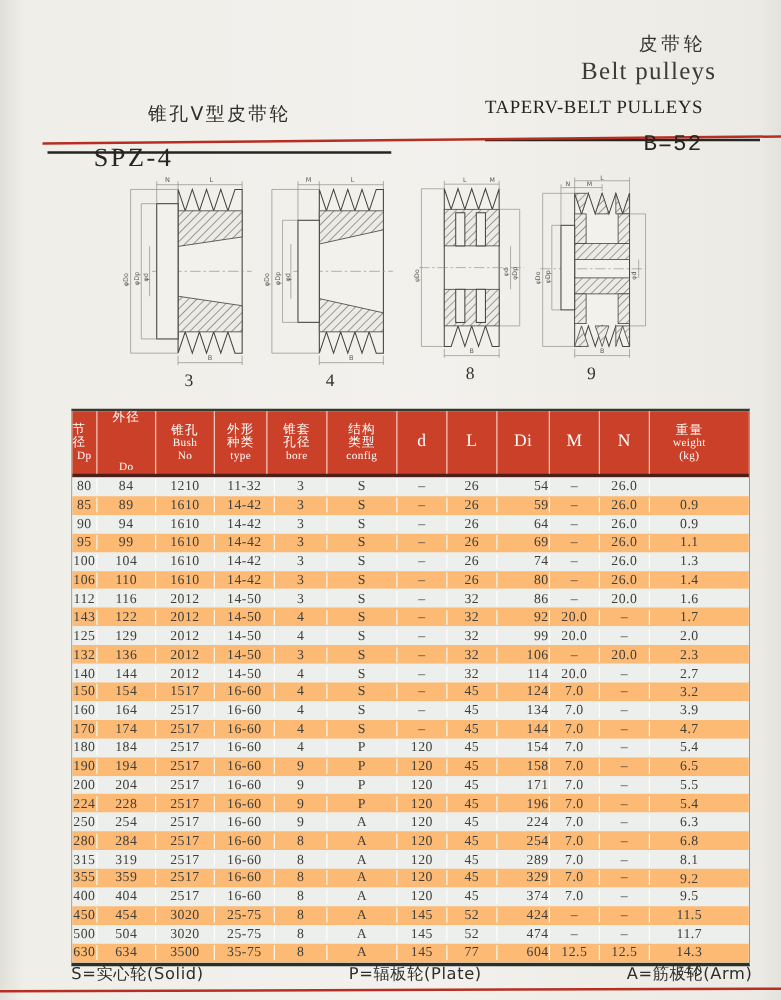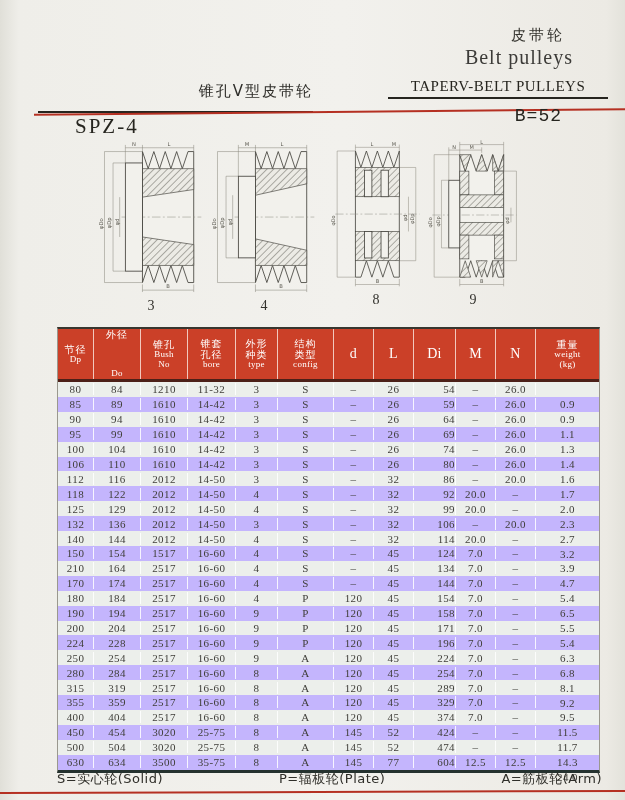--- a/index.html
+++ b/index.html
@@ -11,28 +11,28 @@
   }
   .page{
     position:relative;width:625px;height:800px;overflow:hidden;
     background:linear-gradient(90deg,#e0dfd8 0,#efeee9 3%,#f2f1ed 55%,#eceae4 97%,#e3e2db 100%);
     color:#3c3b38;
   }
   
   .title-cn{position:absolute;top:26px;right:60px;font-size:15px;letter-spacing:3px;color:#35342f;}
   .title-en{position:absolute;top:46px;right:52px;font-family:"Liberation Serif",serif;font-size:20px;letter-spacing:1px;}
   .section-left{
-    position:absolute;top:82px;left:38px;width:275px;text-align:right;
+    position:absolute;top:82px;left:38px;width:275px;text-align:center;
     font-size:15px;letter-spacing:2px;color:#2f2e2a;
-    border-bottom:2px solid #26251f;padding-bottom:10px;
+    border-bottom:2px solid #26251f;padding-bottom:20px;
   }
   .section-right{
-    position:absolute;top:78px;right:17px;width:220px;text-align:center;
+    position:absolute;top:78px;right:17px;width:220px;
     font-family:"Liberation Serif",serif;font-size:15px;letter-spacing:.5px;color:#26251f;
-    border-bottom:2px solid #26251f;padding-bottom:2px;
+    border-bottom:2px solid #26251f;padding-bottom:16px;
   }
   .rule{position:absolute;height:2px;background:var(--rule,#b53022);}
   .rule-top{top:111px;left:34px;width:591px;transform:rotate(-0.55deg);}
   .rule-bottom{top:791px;left:0;width:625px;transform:rotate(-0.2deg);}
   .model{position:absolute;top:114px;left:54px;font-family:"Liberation Serif",serif;font-size:21px;letter-spacing:2px;color:#26251f;margin-left:21px;}
   .b-label{position:absolute;top:106px;right:63px;font-family:Liberation Mono, monospace;font-size:18px;letter-spacing:1px;color:#26251f;}
   
   .drawing{position:absolute;top:140px;text-align:center;}
   .drawing svg{display:block;}
   .fig-num{margin-top:2px;font-family:"Liberation Serif",serif;font-size:14px;color:#33322d;}
@@ -56,28 +56,28 @@
     color:#fff;border-right:1px solid rgba(255,245,240,.75);box-sizing:border-box;
     line-height:1.1;
   }
   .th:last-child{border-right:none;}
   .th .cn{font-size:10px;letter-spacing:1px;}
   .th .en{font-size:9px;font-family:"Liberation Serif",serif;letter-spacing:.3px;}
   .th.single .en{font-size:14px;}
   .tbody{background:#eef0ec;}
   .tr{display:flex;height:14.92px;align-items:center;}
   .tr.even{background:#ecefeb;}
-  .tr.odd{background:#c4b5fd;}
+  .tr.odd{background:#fdba74;}
   .td{
     text-align:center;font-family:"Liberation Serif",serif;font-size:11px;color:#3f3e39;
     border-right:1px solid rgba(255,255,255,.85);box-sizing:border-box;letter-spacing:.4px;
     overflow:hidden;white-space:nowrap;
   }
   .td:last-child{border-right:none;margin-top:30px;}
-  .c0{width:36px;} .c1{width:47px;justify-content:space-between;} .c2{width:47px;} .c3{width:48px;}
+  .c0{width:20px;} .c1{width:47px;justify-content:space-between;} .c2{width:47px;} .c3{width:48px;}
   .c4{width:42px;} .c5{width:56px;} .c6{width:40px;} .c7{width:40px;}
   .c8{width:42px;text-align:right;} .c9{width:40px;} .c10{width:40px;} .c11{width:63px;}
   
   .legend{
     position:absolute;left:57px;top:770px;width:545px;display:flex;justify-content:space-between;
     font-size:13px;color:#2f2e29;letter-spacing:.5px;
   }
   .fillp{fill:#f2f1ec;stroke:#45443e;stroke-width:0.9;}
   .hatch{fill:url(#hatchpat);stroke:#45443e;stroke-width:0.7;}
   .dim{stroke:#8a877c;stroke-width:0.55;fill:none;}
@@ -263,30 +263,30 @@
         </div>
         <div class="th c1">
           <div class="cn">外径</div>
           <div class="en">Do</div>
         </div>
         <div class="th c2">
           <div class="cn">锥孔</div>
           <div class="en">Bush</div>
           <div class="en">No</div>
         </div>
+        <div class="th c4">
+          <div class="cn">外形</div>
+          <div class="cn">种类</div>
+          <div class="en">type</div>
+        </div>
         <div class="th c3">
           <div class="cn">锥套</div>
           <div class="cn">孔径</div>
           <div class="en">bore</div>
         </div>
-        <div class="th c4">
-          <div class="cn">外形</div>
-          <div class="cn">种类</div>
-          <div class="en">type</div>
-        </div>
         <div class="th c5">
           <div class="cn">结构</div>
           <div class="cn">类型</div>
           <div class="en">config</div>
         </div>
         <div class="th c6 single">
           <div class="en">d</div>
         </div>
         <div class="th c7 single">
           <div class="en">L</div>
@@ -399,21 +399,21 @@
           <div class="td c4">3</div>
           <div class="td c5">S</div>
           <div class="td c6">–</div>
           <div class="td c7">32</div>
           <div class="td c8">86</div>
           <div class="td c9">–</div>
           <div class="td c10">20.0</div>
           <div class="td c11">1.7</div>
         </div>
         <div class="tr odd">
-          <div class="td c0">118</div>
+          <div class="td c0">143</div>
           <div class="td c1">122</div>
           <div class="td c2">2012</div>
           <div class="td c3">14-50</div>
           <div class="td c4">4</div>
           <div class="td c5">S</div>
           <div class="td c6">–</div>
           <div class="td c7">32</div>
           <div class="td c8">92</div>
           <div class="td c9">20.0</div>
           <div class="td c10">–</div>
@@ -469,21 +469,21 @@
           <div class="td c4">4</div>
           <div class="td c5">S</div>
           <div class="td c6">–</div>
           <div class="td c7">45</div>
           <div class="td c8">124</div>
           <div class="td c9">7.0</div>
           <div class="td c10">–</div>
           <div class="td c11">3.9</div>
         </div>
         <div class="tr even">
-          <div class="td c0">210</div>
+          <div class="td c0">160</div>
           <div class="td c1">164</div>
           <div class="td c2">2517</div>
           <div class="td c3">16-60</div>
           <div class="td c4">4</div>
           <div class="td c5">S</div>
           <div class="td c6">–</div>
           <div class="td c7">45</div>
           <div class="td c8">134</div>
           <div class="td c9">7.0</div>
           <div class="td c10">–</div>

